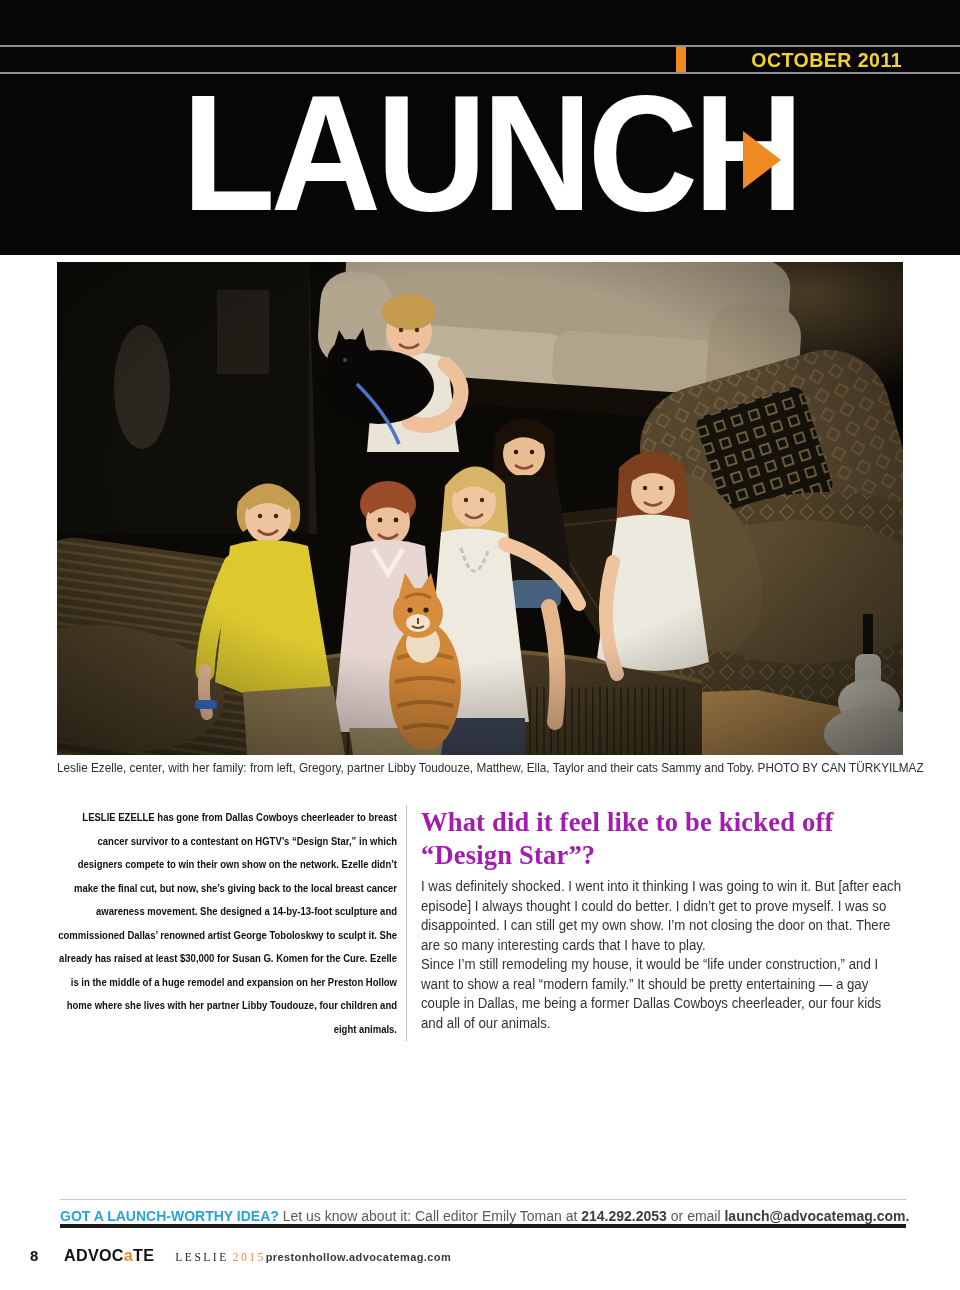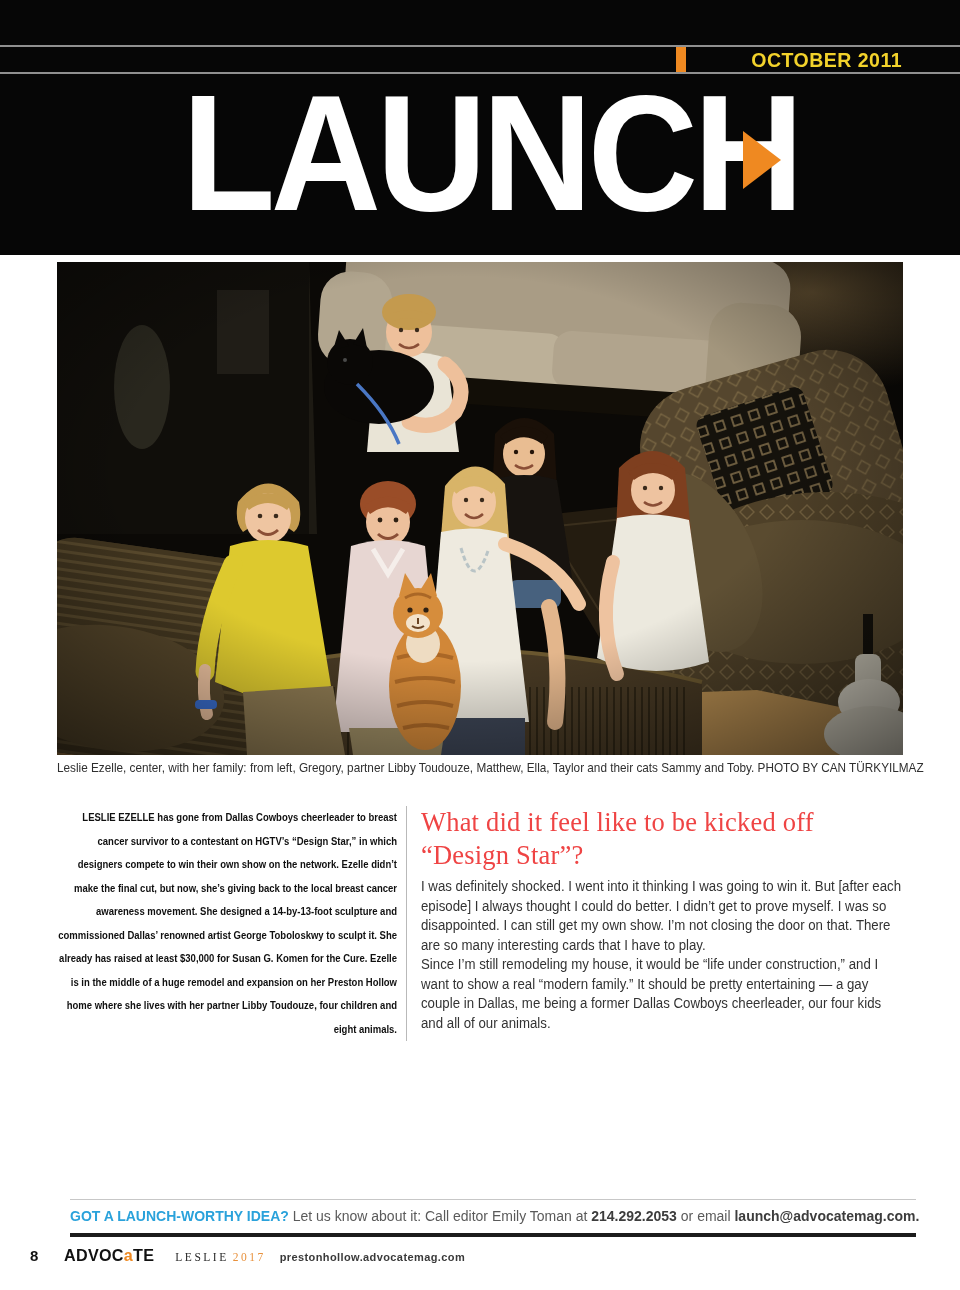--- a/index.html
+++ b/index.html
@@ -27,44 +27,44 @@
              font-size:13px; color:#2f2f2f; transform:scaleX(0.905); transform-origin:left top; }
   .caption .credit { font-weight:normal; }
 
   
   .columns { position:absolute; top:806px; left:57px; width:846px; display:flex; }
   .left-col { width:340px; flex:0 0 340px; text-align:right; font-weight:bold; font-size:10px;
               line-height:23.5px; color:#101010; }
   .left-col .inner { transform:scaleX(0.95); transform-origin:right top; width:105.3%; margin-left:-5.3%; }
   .col-divider { width:1px; background:#b9b9b9; margin-left:9px; }
   .right-col { flex:1; padding-left:14px; }
-  .q-head { font-family:"Liberation Serif", serif; font-weight:400; font-size:26.5px; line-height:33px;
-            color:#ef4444; letter-spacing:0.2px; margin-bottom:5px; }
+  .q-head { font-family:"Liberation Serif", serif; font-weight:700; font-size:26.5px; line-height:33px;
+            color:#a21caf; letter-spacing:0.2px; margin-bottom:5px; }
   .q-head.second { margin-top:27px; }
   .answer { font-size:13.8px; line-height:19.5px; color:#333333;
             transform:scaleX(0.96); transform-origin:left top; width:104.2%; }
 
   
-  .idea-banner { position:absolute; top:1199px; left:70px; width:846px; text-align:center;
+  .idea-banner { position:absolute; top:1199px; left:60px; width:846px; text-align:center;
                  border-top:1px solid #c7c7c7; border-bottom:4px solid #1c1c1c;
-                 padding:8px 0 9px 0; font-size:14px; color:#5a5a5a; white-space:nowrap; }
+                 padding:8px 0 0 0; font-size:14px; color:#5a5a5a; white-space:nowrap; }
   .idea-banner .blue { color:#2aa2db; font-weight:bold; }
   .idea-banner strong { color:#3d3d3d; font-weight:bold; }
 
   
   .footer { position:absolute; top:1246px; left:30px; width:900px; display:flex;
             align-items:baseline; }
   .page-num { font-weight:bold; font-size:15px; color:#111; }
   .logo { margin-left:26px; font-weight:800; font-size:17px; letter-spacing:0.3px; color:#111;
           transform:scaleX(0.95); transform-origin:left bottom; }
   .logo .accent { color:#ef8921; }
   .issue-line { margin-left:16px; font-family:"Liberation Serif", serif; font-size:11.5px;
                 letter-spacing:2.5px; color:#2a2a2a; }
   .issue-line .year { color:#e8913c; margin-left:4px; }
-  .website { margin-left:14px; font-weight:bold; font-size:11px; letter-spacing:0.4px; color:#3a3a3a; }
+  .website { margin-left:0; font-weight:bold; font-size:11px; letter-spacing:0.4px; color:#3a3a3a; }
 </style>
 </head>
 <body>
 
 <header class="masthead">
   <div class="date-band">
     <span class="orange-tick"></span>
     <span class="issue-date">OCTOBER 2011</span>
   </div>
   <div class="launch-word">LAUNCH</div>
@@ -250,15 +250,15 @@
   </div>
 </div>
 
 <div class="idea-banner">
   <span class="blue">GOT A LAUNCH-WORTHY IDEA?</span><span> Let us know about it: Call editor Emily Toman at </span><strong>214.292.2053</strong><span> or email </span><strong>launch@advocatemag.com.</strong>
 </div>
 
 <footer class="footer">
   <span class="page-num">8</span>
   <span class="logo"><span>ADVOC</span><span class="accent">a</span><span>TE</span></span>
-  <span class="issue-line"><span>LESLIE</span><span class="year">2017</span></span>
+  <span class="issue-line"><span>LESLIE</span><span class="year">2015</span></span>
   <span class="website">prestonhollow.advocatemag.com</span>
 </footer>
 
 </body></html>

